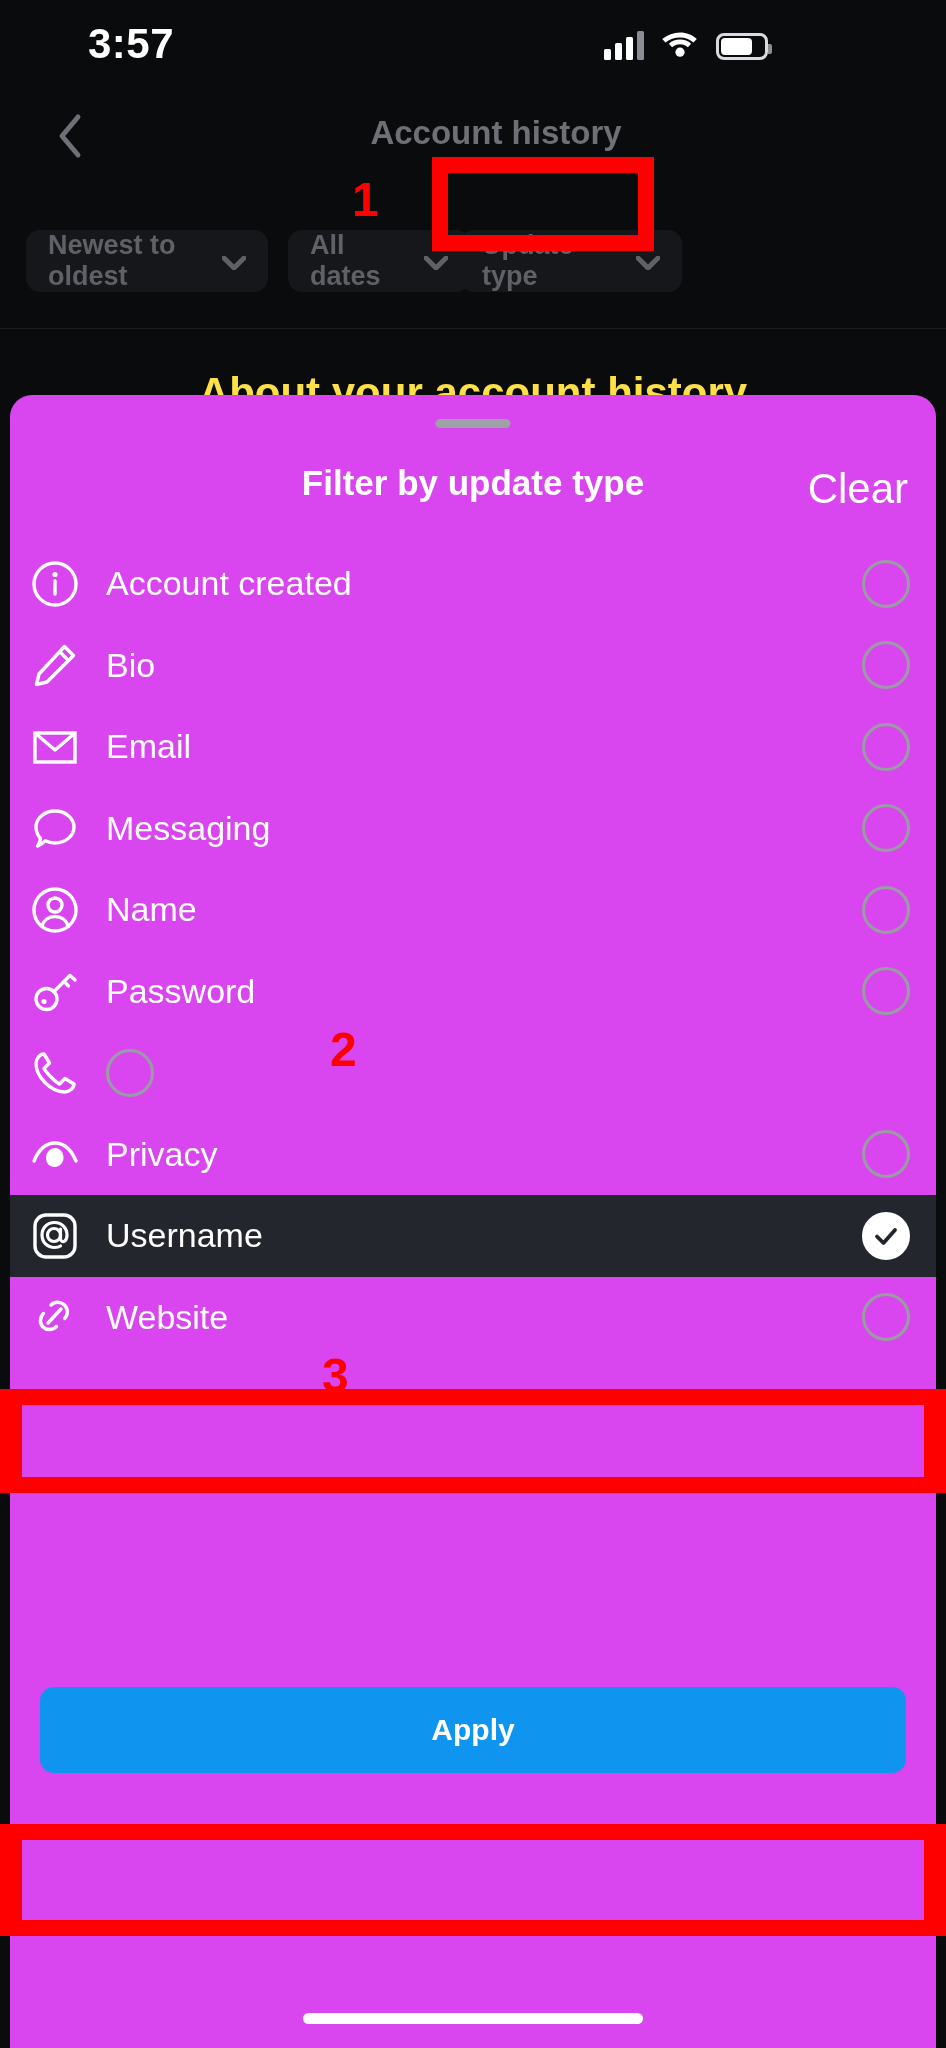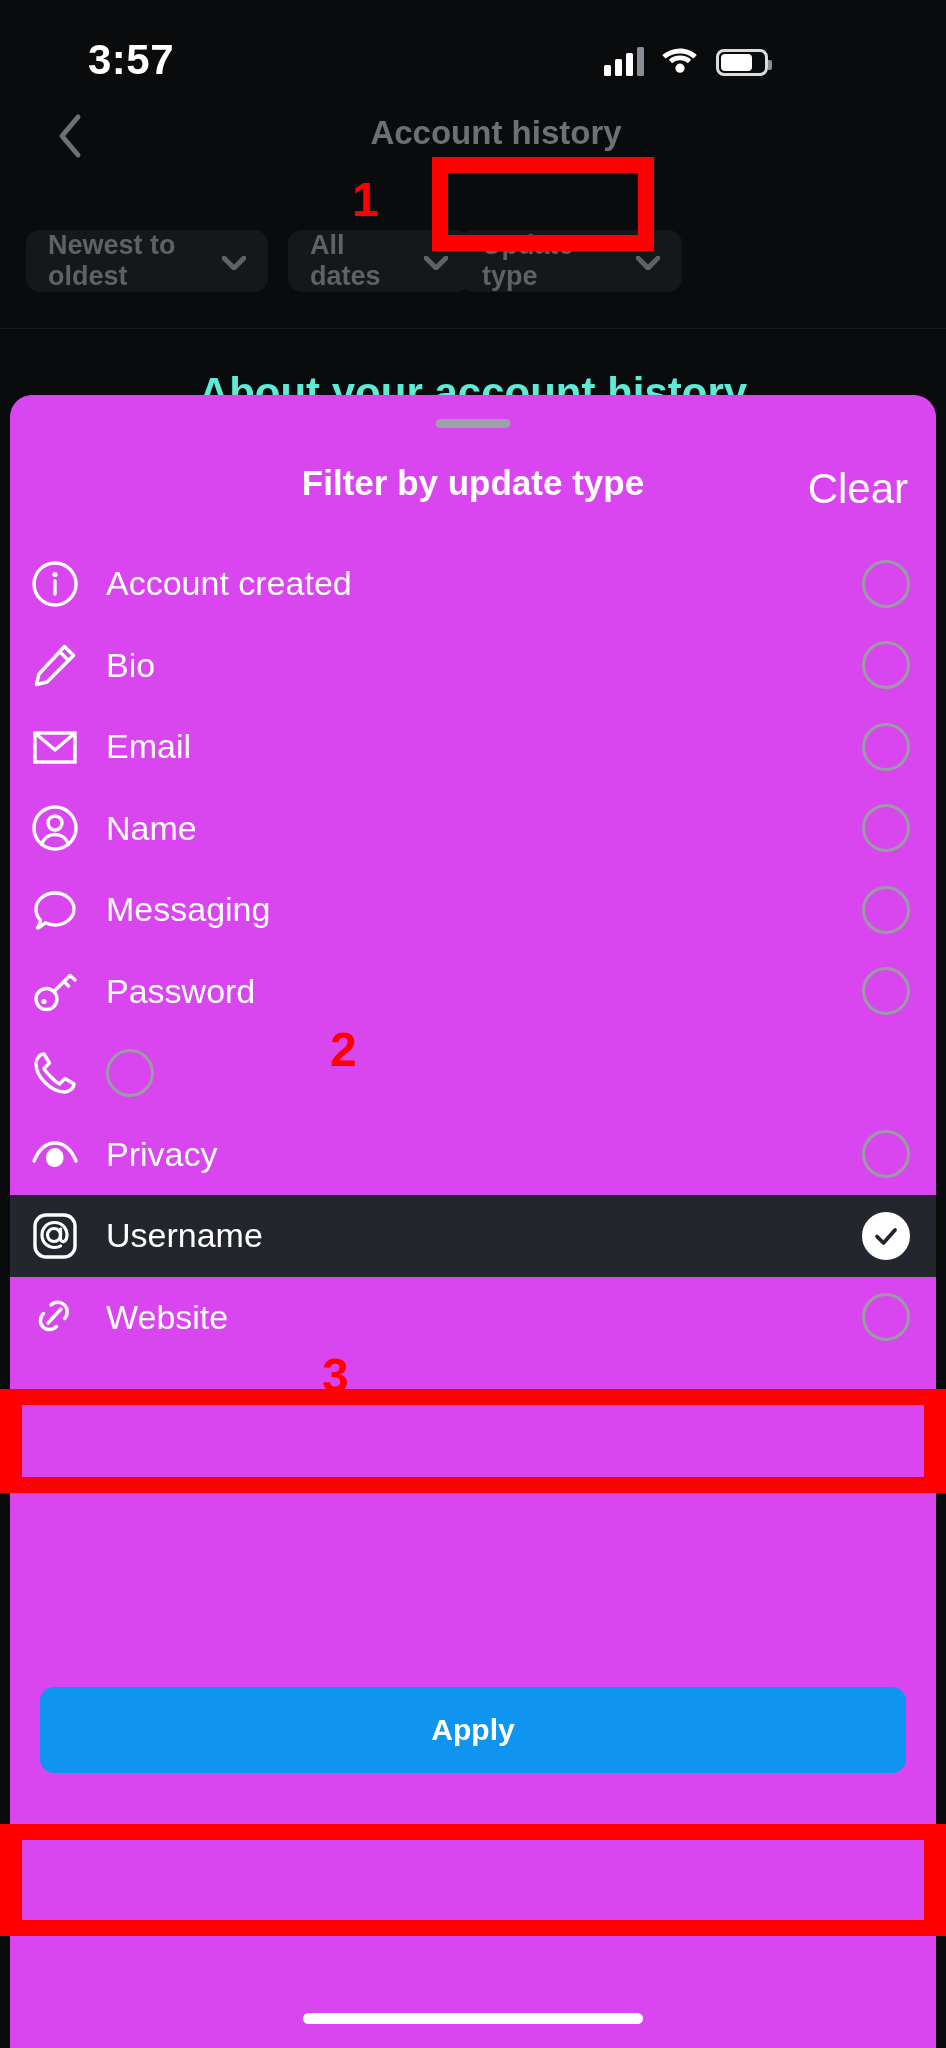--- a/index.html
+++ b/index.html
@@ -15,21 +15,21 @@
     position: relative;
     width: 946px;
     height: 2048px;
     background: #0a0b0d;
     overflow: hidden;
   }
 
   
   .status-bar {
     position: absolute;
-    top: 16px; left: 0;
+    top: 0; left: 0;
     width: 826px;
     height: 92px;
     background: #0a0b0d;
     z-index: 5;
   }
   .status-time {
     position: absolute;
     left: 88px;
     top: 20px;
     color: #ffffff;
@@ -142,21 +142,21 @@
     position: absolute;
     top: 329px; left: 0;
     width: 946px; height: 1719px;
     background: #0a0b0d;
     z-index: 2;
   }
   .ghost-heading {
     position: absolute;
     top: 40px; left: 0; right: 0;
     text-align: center;
-    color: #5eead4;
+    color: #fde047;
     font-size: 42px;
     font-weight: bold;
   }
 
   
   .sheet {
     position: absolute;
     left: 10px;
     top: 395px;
     width: 926px;
@@ -412,36 +412,36 @@
             <polyline points="5,11 25,28 45,11" fill="none" stroke="#ffffff" stroke-width="3.4" stroke-linejoin="round"></polyline>
           </svg>
         </span>
         <span class="option-label">Email</span>
         <span class="radio"></span>
       </div>
 
       <div class="option-row">
         <span class="option-icon">
           <svg width="50" height="50" viewBox="0 0 50 50">
+            <path d="M25 8 C35.5 8 44 15.2 44 24 C44 32.8 35.5 40 25 40 C21.4 40 18 39.2 15.2 37.8 C13 39.8 10 42.5 7.5 43 C9.5 40 10.5 37 10.2 35 C7.6 32.1 6 28.3 6 24 C6 15.2 14.5 8 25 8 Z" fill="none" stroke="#ffffff" stroke-width="3.4" stroke-linejoin="round"></path>
+          </svg>
+        </span>
+        <span class="option-label">Messaging</span>
+        <span class="radio"></span>
+      </div>
+
+      <div class="option-row">
+        <span class="option-icon">
+          <svg width="50" height="50" viewBox="0 0 50 50">
             <circle cx="25" cy="25" r="21" fill="none" stroke="#ffffff" stroke-width="3.4"></circle>
             <circle cx="25" cy="20" r="7" fill="none" stroke="#ffffff" stroke-width="3.4"></circle>
             <path d="M11.5 41.5 C13.5 35 18.8 31.5 25 31.5 C31.2 31.5 36.5 35 38.5 41.5" fill="none" stroke="#ffffff" stroke-width="3.4" stroke-linecap="round"></path>
           </svg>
         </span>
         <span class="option-label">Name</span>
-        <span class="radio"></span>
-      </div>
-
-      <div class="option-row">
-        <span class="option-icon">
-          <svg width="50" height="50" viewBox="0 0 50 50">
-            <path d="M25 8 C35.5 8 44 15.2 44 24 C44 32.8 35.5 40 25 40 C21.4 40 18 39.2 15.2 37.8 C13 39.8 10 42.5 7.5 43 C9.5 40 10.5 37 10.2 35 C7.6 32.1 6 28.3 6 24 C6 15.2 14.5 8 25 8 Z" fill="none" stroke="#ffffff" stroke-width="3.4" stroke-linejoin="round"></path>
-          </svg>
-        </span>
-        <span class="option-label">Messaging</span>
         <span class="radio"></span>
       </div>
 
       <div class="option-row">
         <span class="option-icon">
           <svg width="50" height="50" viewBox="0 0 50 50">
             <circle cx="16.5" cy="33" r="10.5" fill="none" stroke="#ffffff" stroke-width="3.4"></circle>
             <circle cx="14" cy="35.5" r="2.6" fill="#ffffff"></circle>
             <line x1="23.8" y1="25.8" x2="40" y2="9.5" stroke="#ffffff" stroke-width="3.4" stroke-linecap="round"></line>
             <line x1="40" y1="9.5" x2="45" y2="14" stroke="#ffffff" stroke-width="3.4" stroke-linecap="round"></line>

